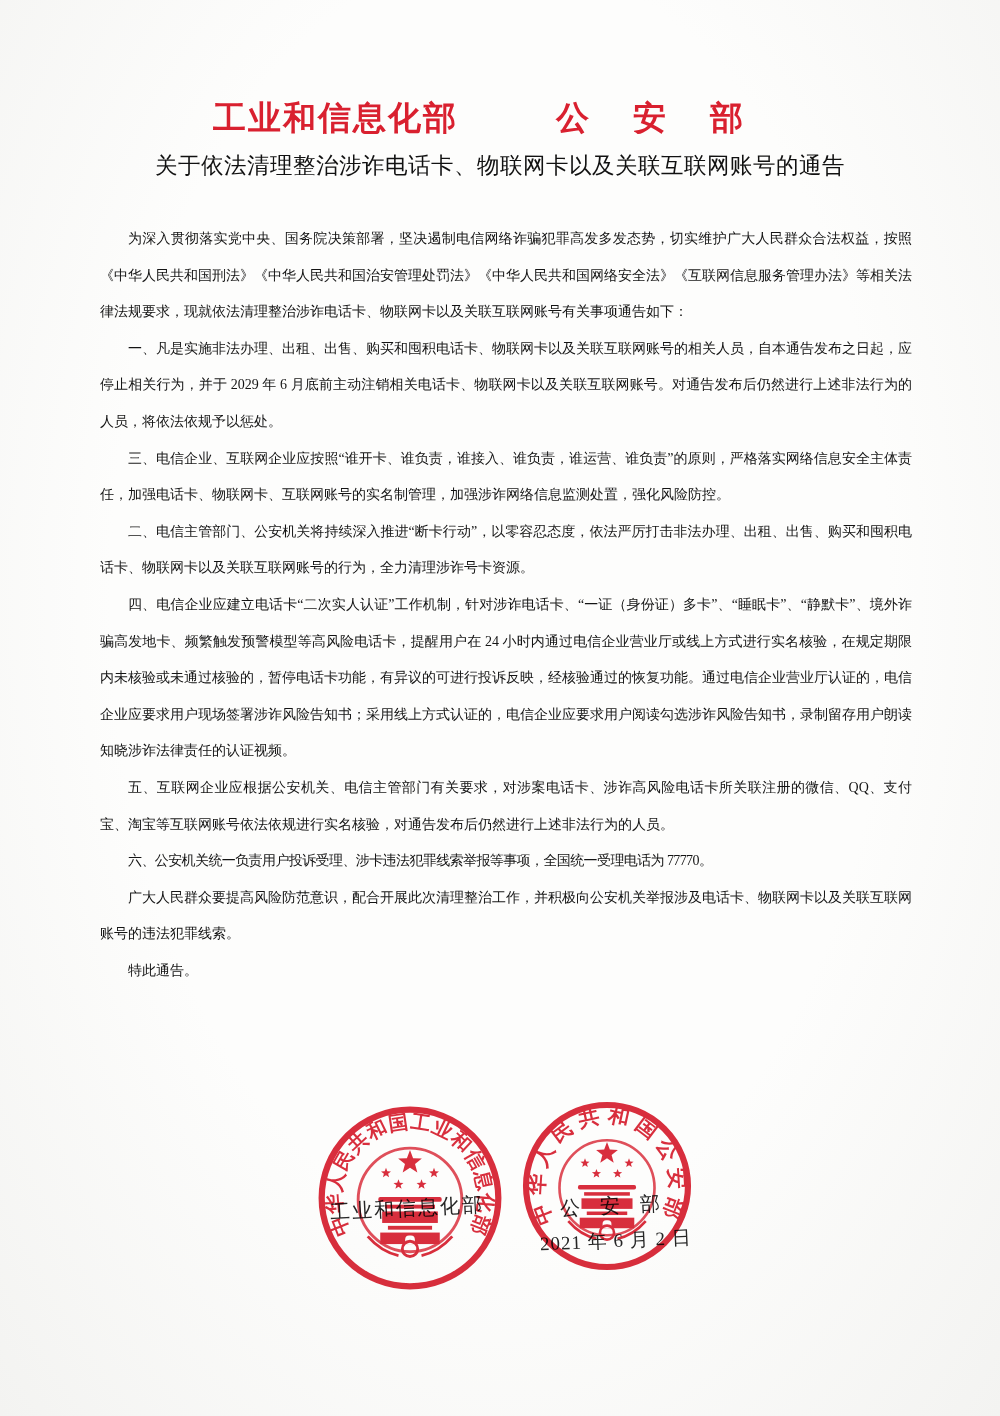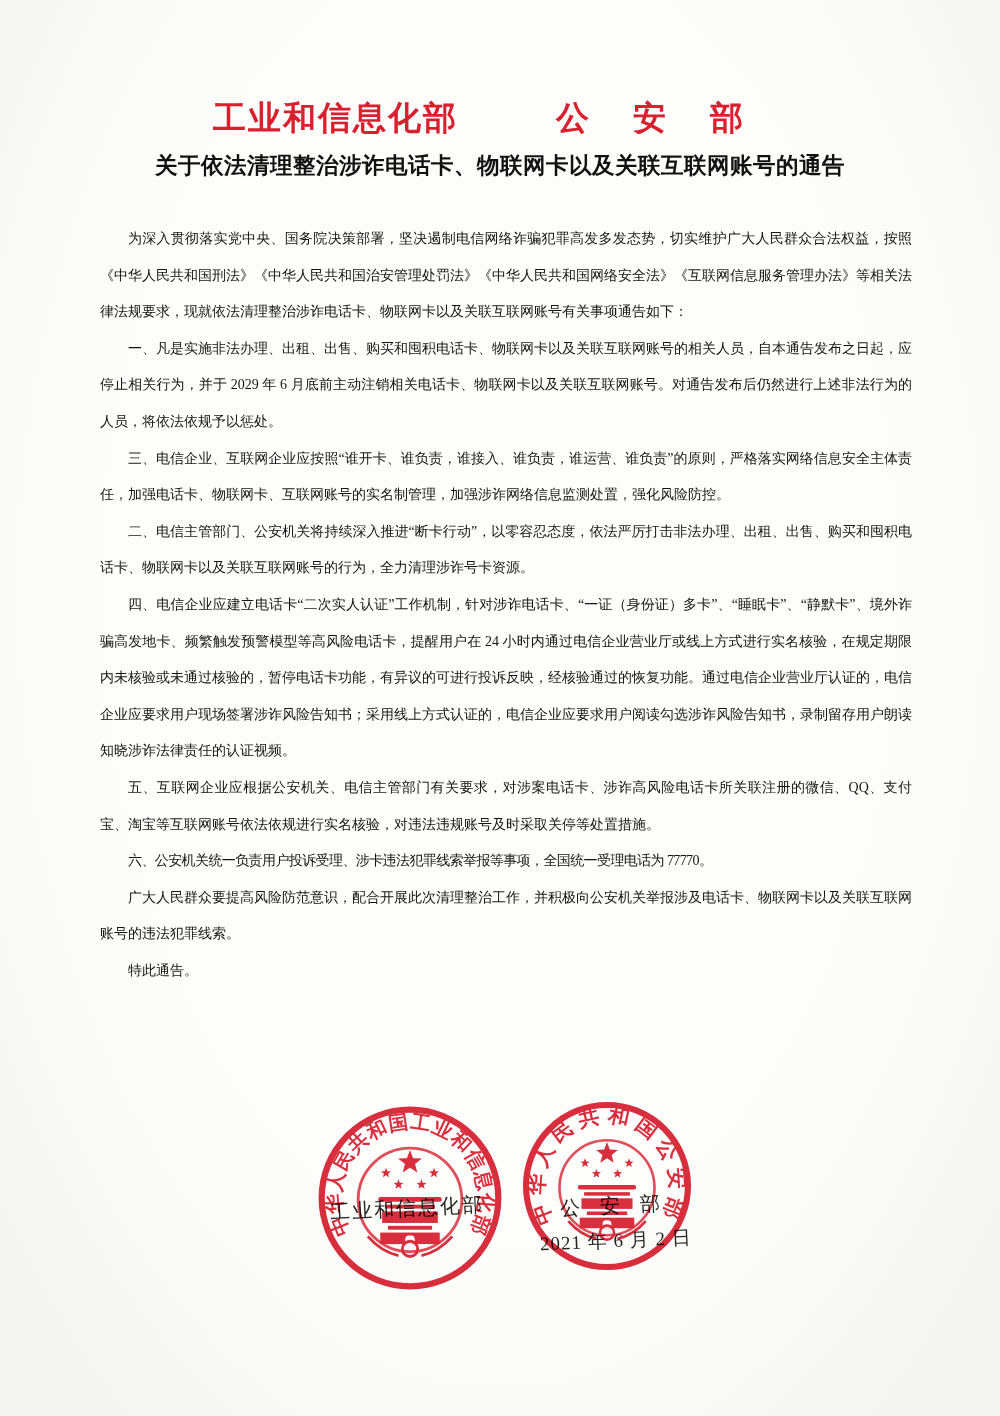--- a/index.html
+++ b/index.html
@@ -17,21 +17,21 @@
     position:absolute;top:96px;left:0;width:100%;
     display:flex;justify-content:center;align-items:baseline;
     font-weight:bold;font-size:33px;color:#d9202f;
     letter-spacing:2px;
   }
   .red-header .ministry-2{margin-left:98px;letter-spacing:44px;}
 
   
   .doc-title{
     position:absolute;top:150px;left:0;width:100%;
-    text-align:center;font-weight:bold;font-size:22.5px;color:#111;
+    text-align:center;font-weight:normal;font-size:22.5px;color:#111;
     letter-spacing:0.5px;
   }
 
   
   .doc-body{
     position:absolute;top:221px;left:100px;width:812px;
     font-size:14px;line-height:36.6px;text-align:justify;
     color:#141414;
   }
   .doc-body p{margin:0;text-indent:2em;}
@@ -61,21 +61,21 @@
   </div>
 
   <div class="doc-title">关于依法清理整治涉诈电话卡、物联网卡以及关联互联网账号的通告</div>
 
   <div class="doc-body">
     <p>为深入贯彻落实党中央、国务院决策部署，坚决遏制电信网络诈骗犯罪高发多发态势，切实维护广大人民群众合法权益，按照《中华人民共和国刑法》《中华人民共和国治安管理处罚法》《中华人民共和国网络安全法》《互联网信息服务管理办法》等相关法律法规要求，现就依法清理整治涉诈电话卡、物联网卡以及关联互联网账号有关事项通告如下：</p>
     <p>一、凡是实施非法办理、出租、出售、购买和囤积电话卡、物联网卡以及关联互联网账号的相关人员，自本通告发布之日起，应停止相关行为，并于 2029 年 6 月底前主动注销相关电话卡、物联网卡以及关联互联网账号。对通告发布后仍然进行上述非法行为的人员，将依法依规予以惩处。</p>
     <p>三、电信企业、互联网企业应按照“谁开卡、谁负责，谁接入、谁负责，谁运营、谁负责”的原则，严格落实网络信息安全主体责任，加强电话卡、物联网卡、互联网账号的实名制管理，加强涉诈网络信息监测处置，强化风险防控。</p>
     <p>二、电信主管部门、公安机关将持续深入推进“断卡行动”，以零容忍态度，依法严厉打击非法办理、出租、出售、购买和囤积电话卡、物联网卡以及关联互联网账号的行为，全力清理涉诈号卡资源。</p>
     <p>四、电信企业应建立电话卡“二次实人认证”工作机制，针对涉诈电话卡、“一证（身份证）多卡”、“睡眠卡”、“静默卡”、境外诈骗高发地卡、频繁触发预警模型等高风险电话卡，提醒用户在 24 小时内通过电信企业营业厅或线上方式进行实名核验，在规定期限内未核验或未通过核验的，暂停电话卡功能，有异议的可进行投诉反映，经核验通过的恢复功能。通过电信企业营业厅认证的，电信企业应要求用户现场签署涉诈风险告知书；采用线上方式认证的，电信企业应要求用户阅读勾选涉诈风险告知书，录制留存用户朗读知晓涉诈法律责任的认证视频。</p>
-    <p>五、互联网企业应根据公安机关、电信主管部门有关要求，对涉案电话卡、涉诈高风险电话卡所关联注册的微信、QQ、支付宝、淘宝等互联网账号依法依规进行实名核验，对违法违规账号及时采取关停等处置措施。</p>
+    <p>五、互联网企业应根据公安机关、电信主管部门有关要求，对涉案电话卡、涉诈高风险电话卡所关联注册的微信、QQ、支付宝、淘宝等互联网账号依法依规进行实名核验，对通告发布后仍然进行上述非法行为的人员。</p>
     <p class="tight">六、公安机关统一负责用户投诉受理、涉卡违法犯罪线索举报等事项，全国统一受理电话为 77770。</p>
     <p>广大人民群众要提高风险防范意识，配合开展此次清理整治工作，并积极向公安机关举报涉及电话卡、物联网卡以及关联互联网账号的违法犯罪线索。</p>
     <p>特此通告。</p>
   </div>
 
   <div class="signature sig-miit">工业和信息化部</div>
   <div class="signature sig-mps">公安部</div>
   <div class="signature sig-date">2021 年 6 月 2 日</div>
 
   <svg class="seal seal-left" viewBox="0 0 200 200" aria-hidden="true">

